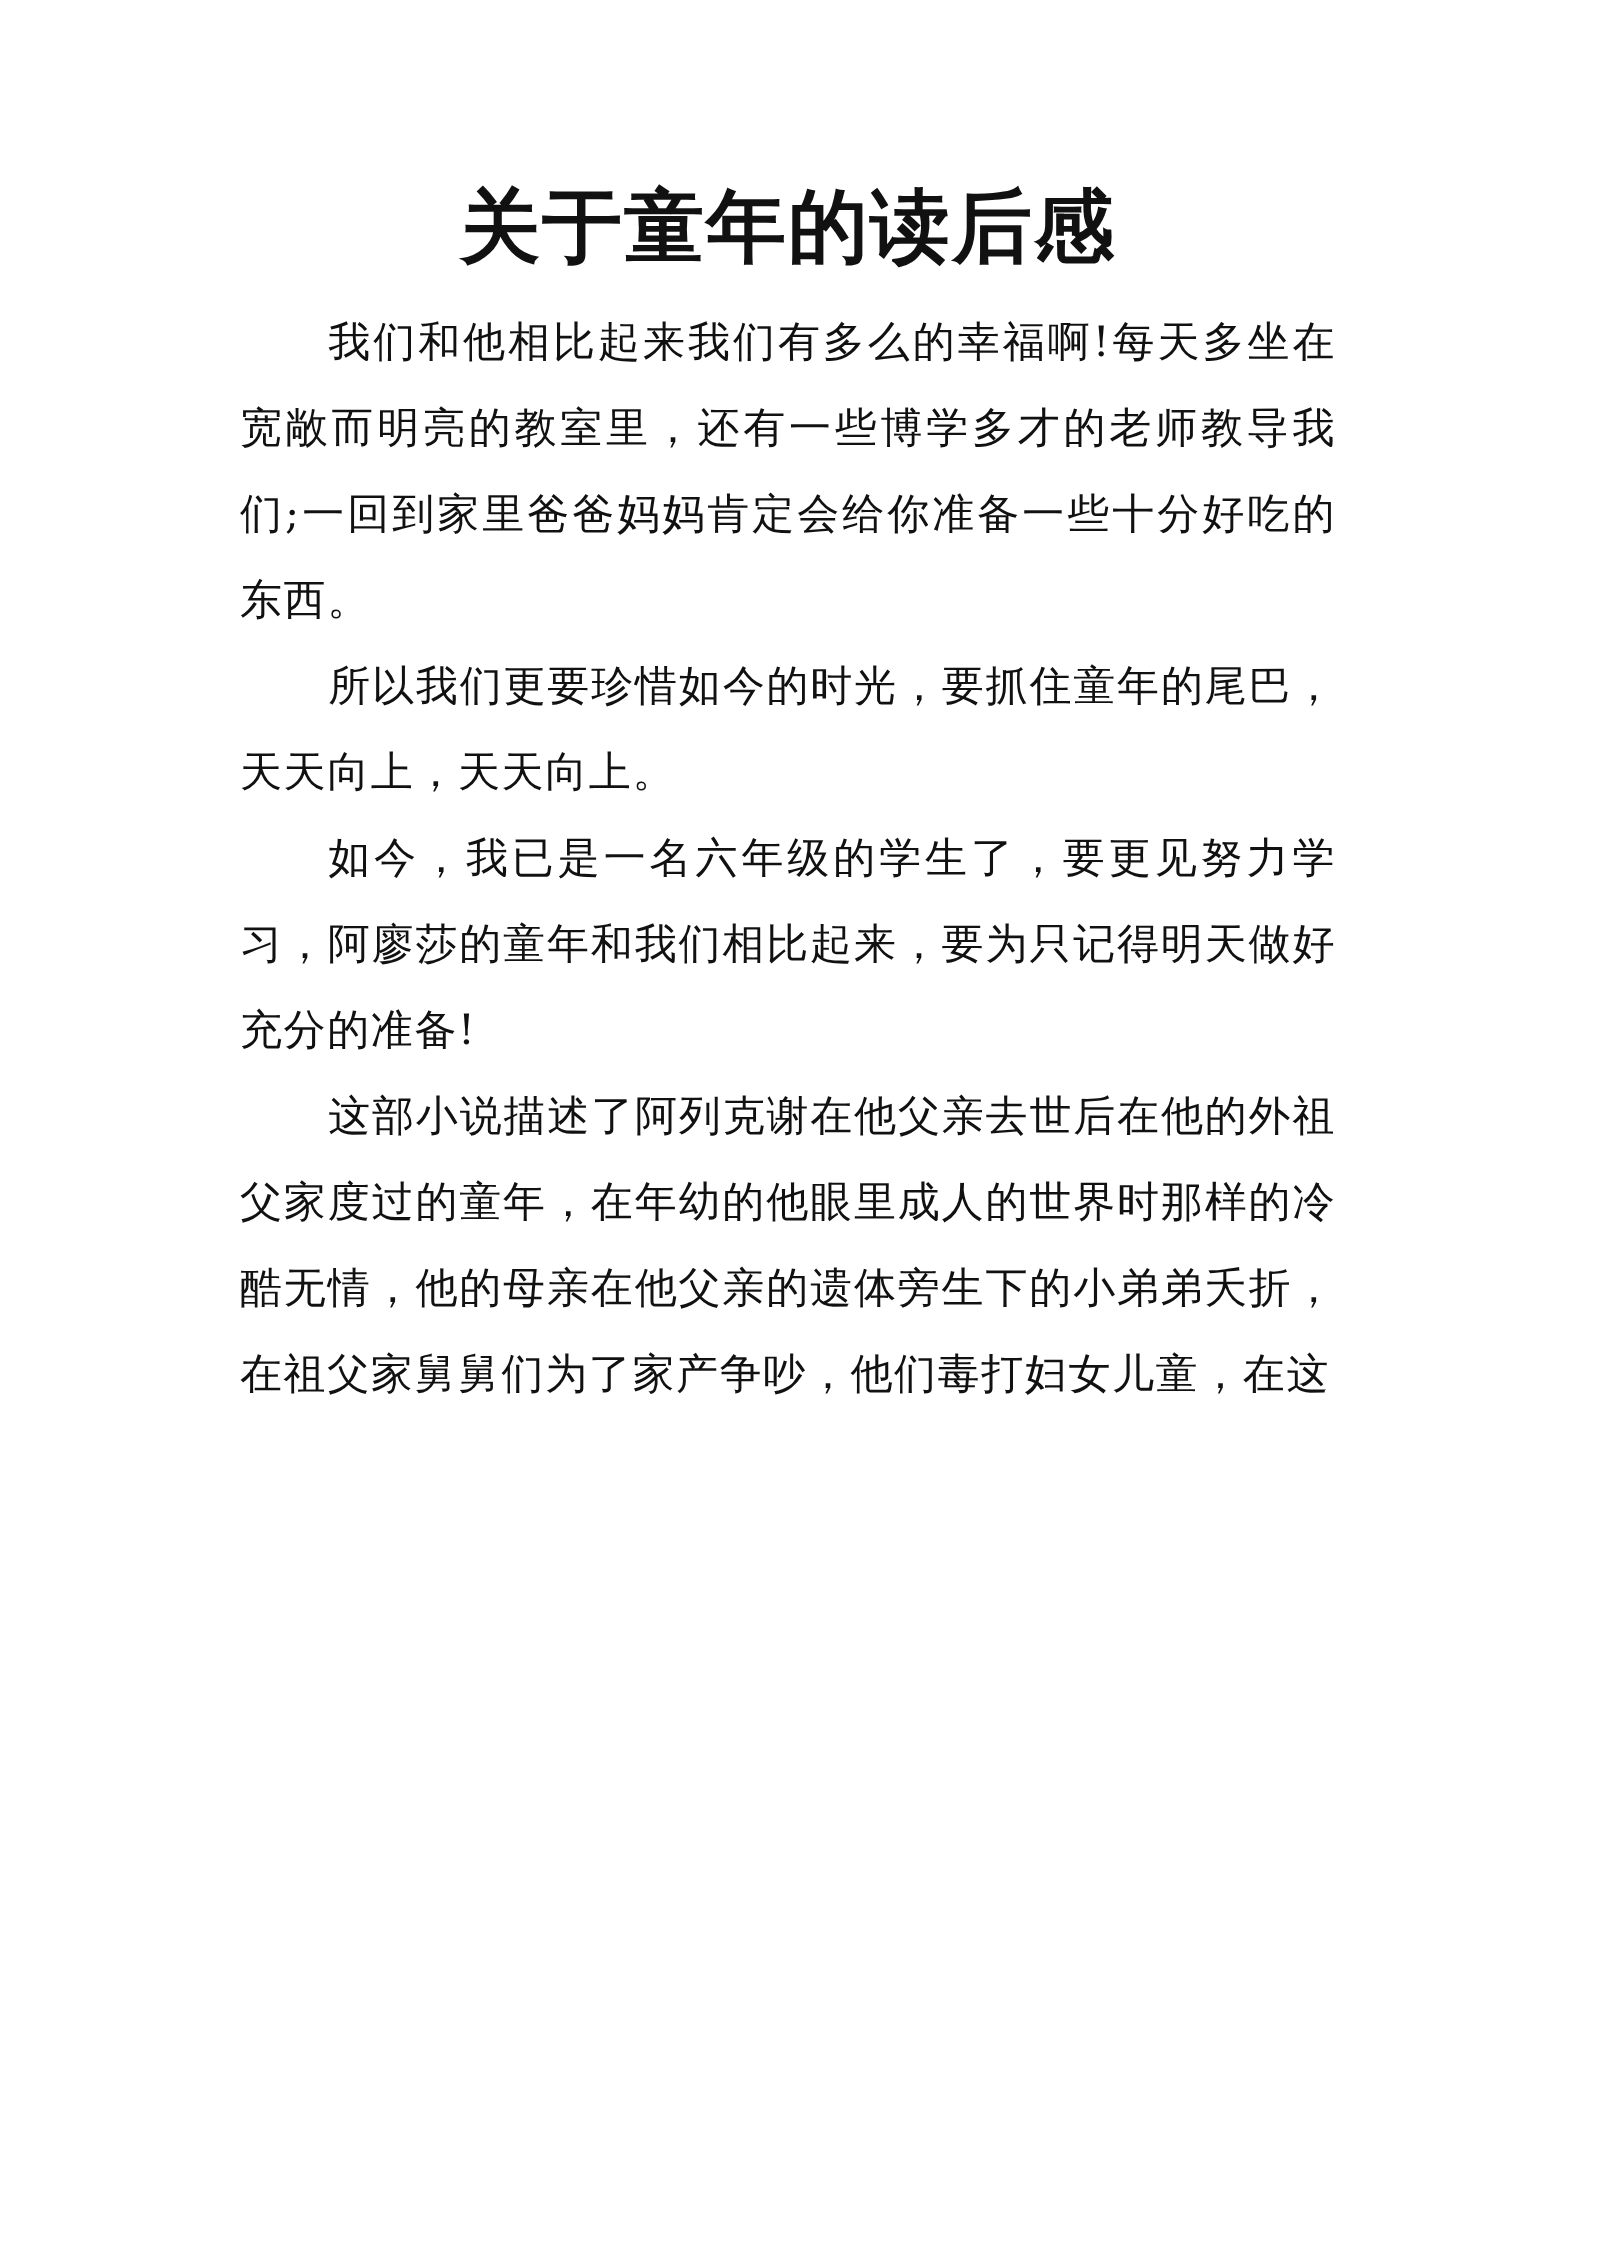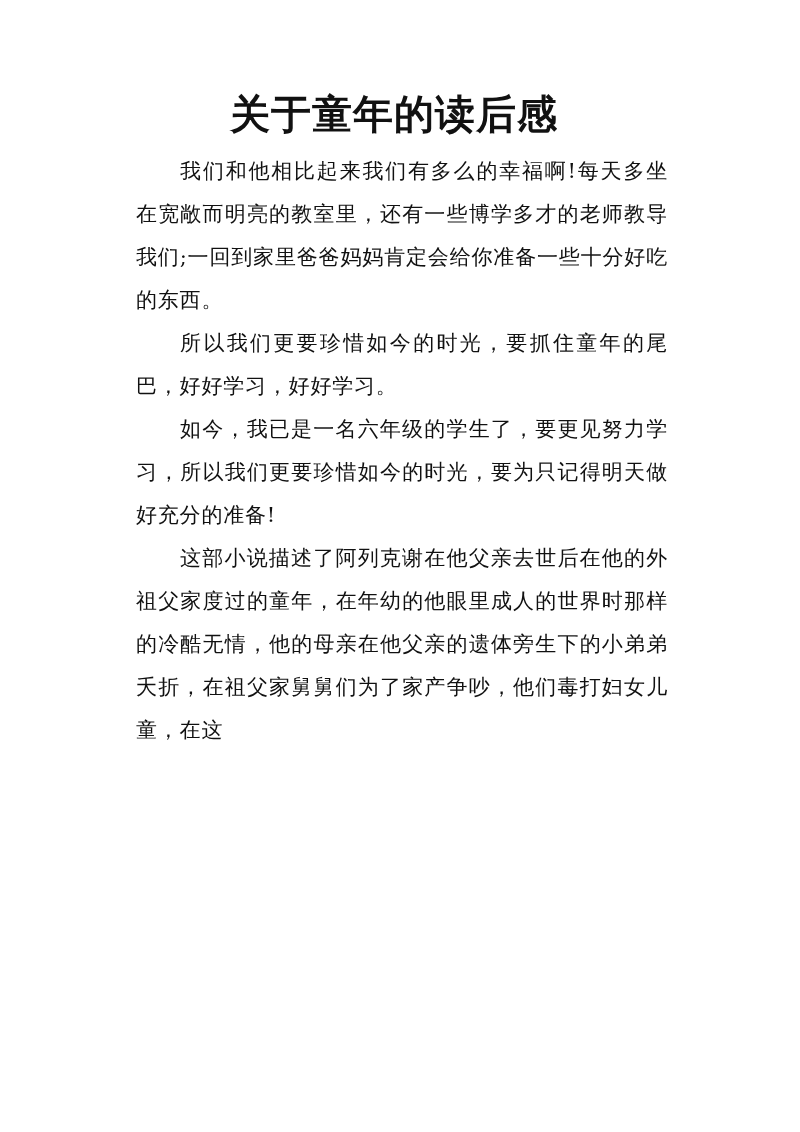--- a/index.html
+++ b/index.html
@@ -34,35 +34,34 @@
     .para {
       font-size: 21px;
       line-height: 43px;
       margin: 0;
       text-align: justify;
       letter-spacing: 0.8px;
       word-break: break-all;
     }
     .indent {
       text-indent: 2.1em;
-      margin-left: 16px;
     }
     .gap {
       display: inline-block;
       width: 48px;
     }
   </style>
 </head>
 <body>
 
 <div class="page">
   <h1 class="title">关于童年的读后感</h1>
 
 
   <p class="para indent">我们和他相比起来我们有多么的幸福啊!每天多坐在宽敞而明亮的教室里，还有一些博学多才的老师教导我们;一回到家里爸爸妈妈肯定会给你准备一些十分好吃的东西。</p>
 
-  <p class="para indent">所以我们更要珍惜如今的时光，要抓住童年的尾巴，好好学习，好好学习。</p>
+  <p class="para indent">所以我们更要珍惜如今的时光，要抓住童年的尾巴，天天向上，天天向上。</p>
 
-  <p class="para indent">如今，我已是一名六年级的学生了，要更见努力学习，所以我们更要珍惜如今的时光，要为只记得明天做好充分的准备!</p>
+  <p class="para indent">如今，我已是一名六年级的学生了，要更见努力学习，阿廖莎的童年和我们相比起来，要为只记得明天做好充分的准备!</p>
 
 
   <p class="para indent">这部小说描述了阿列克谢在他父亲去世后在他的外祖父家度过的童年，在年幼的他眼里成人的世界时那样的冷酷无情，他的母亲在他父亲的遗体旁生下的小弟弟夭折，在祖父家舅舅们为了家产争吵，他们毒打妇女儿童，在这</p>
 </div>
 
 </body></html>

